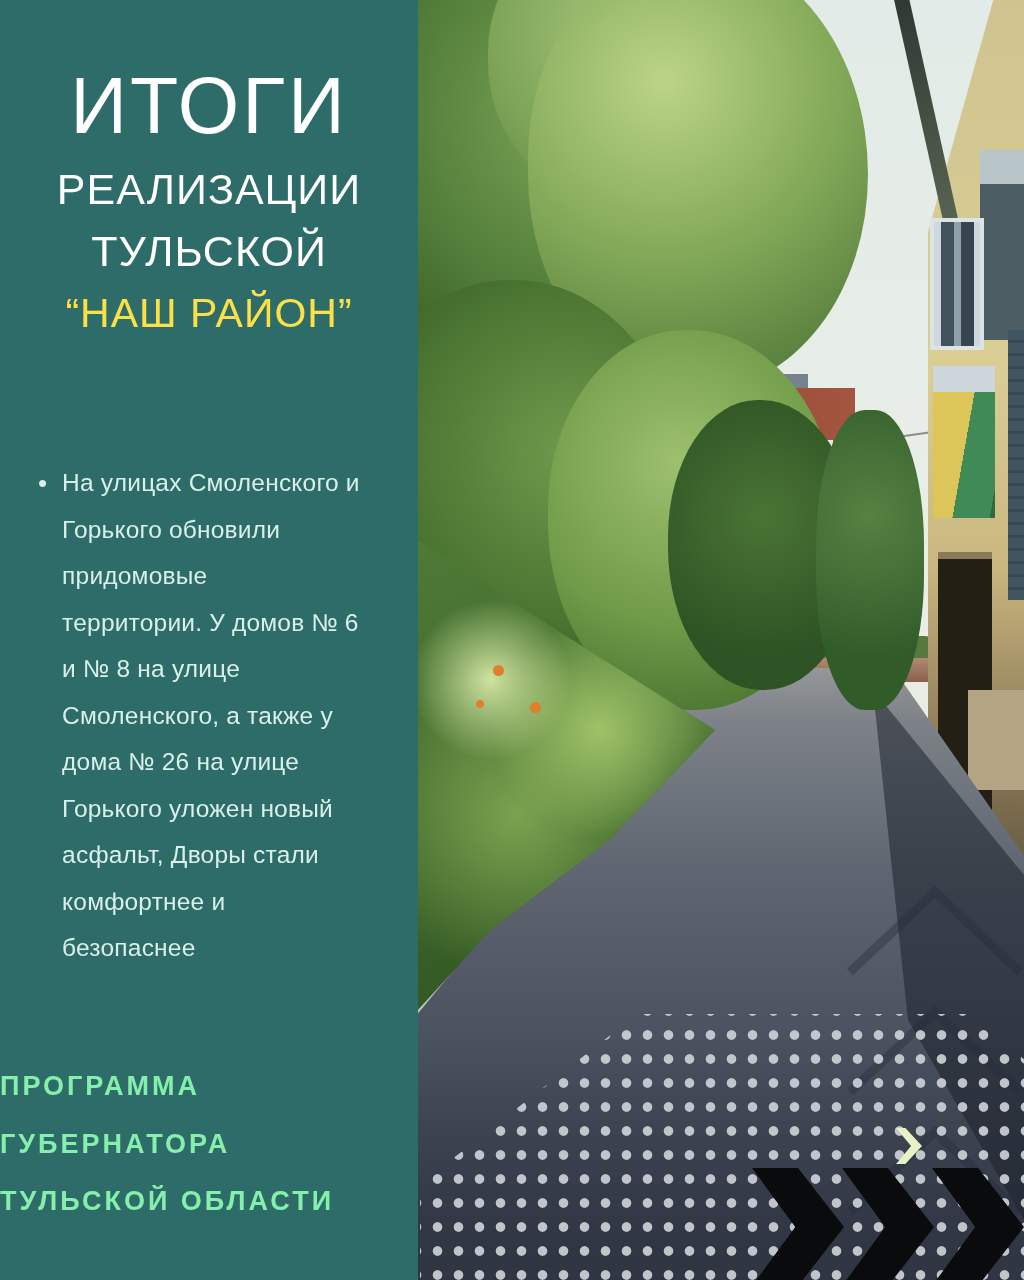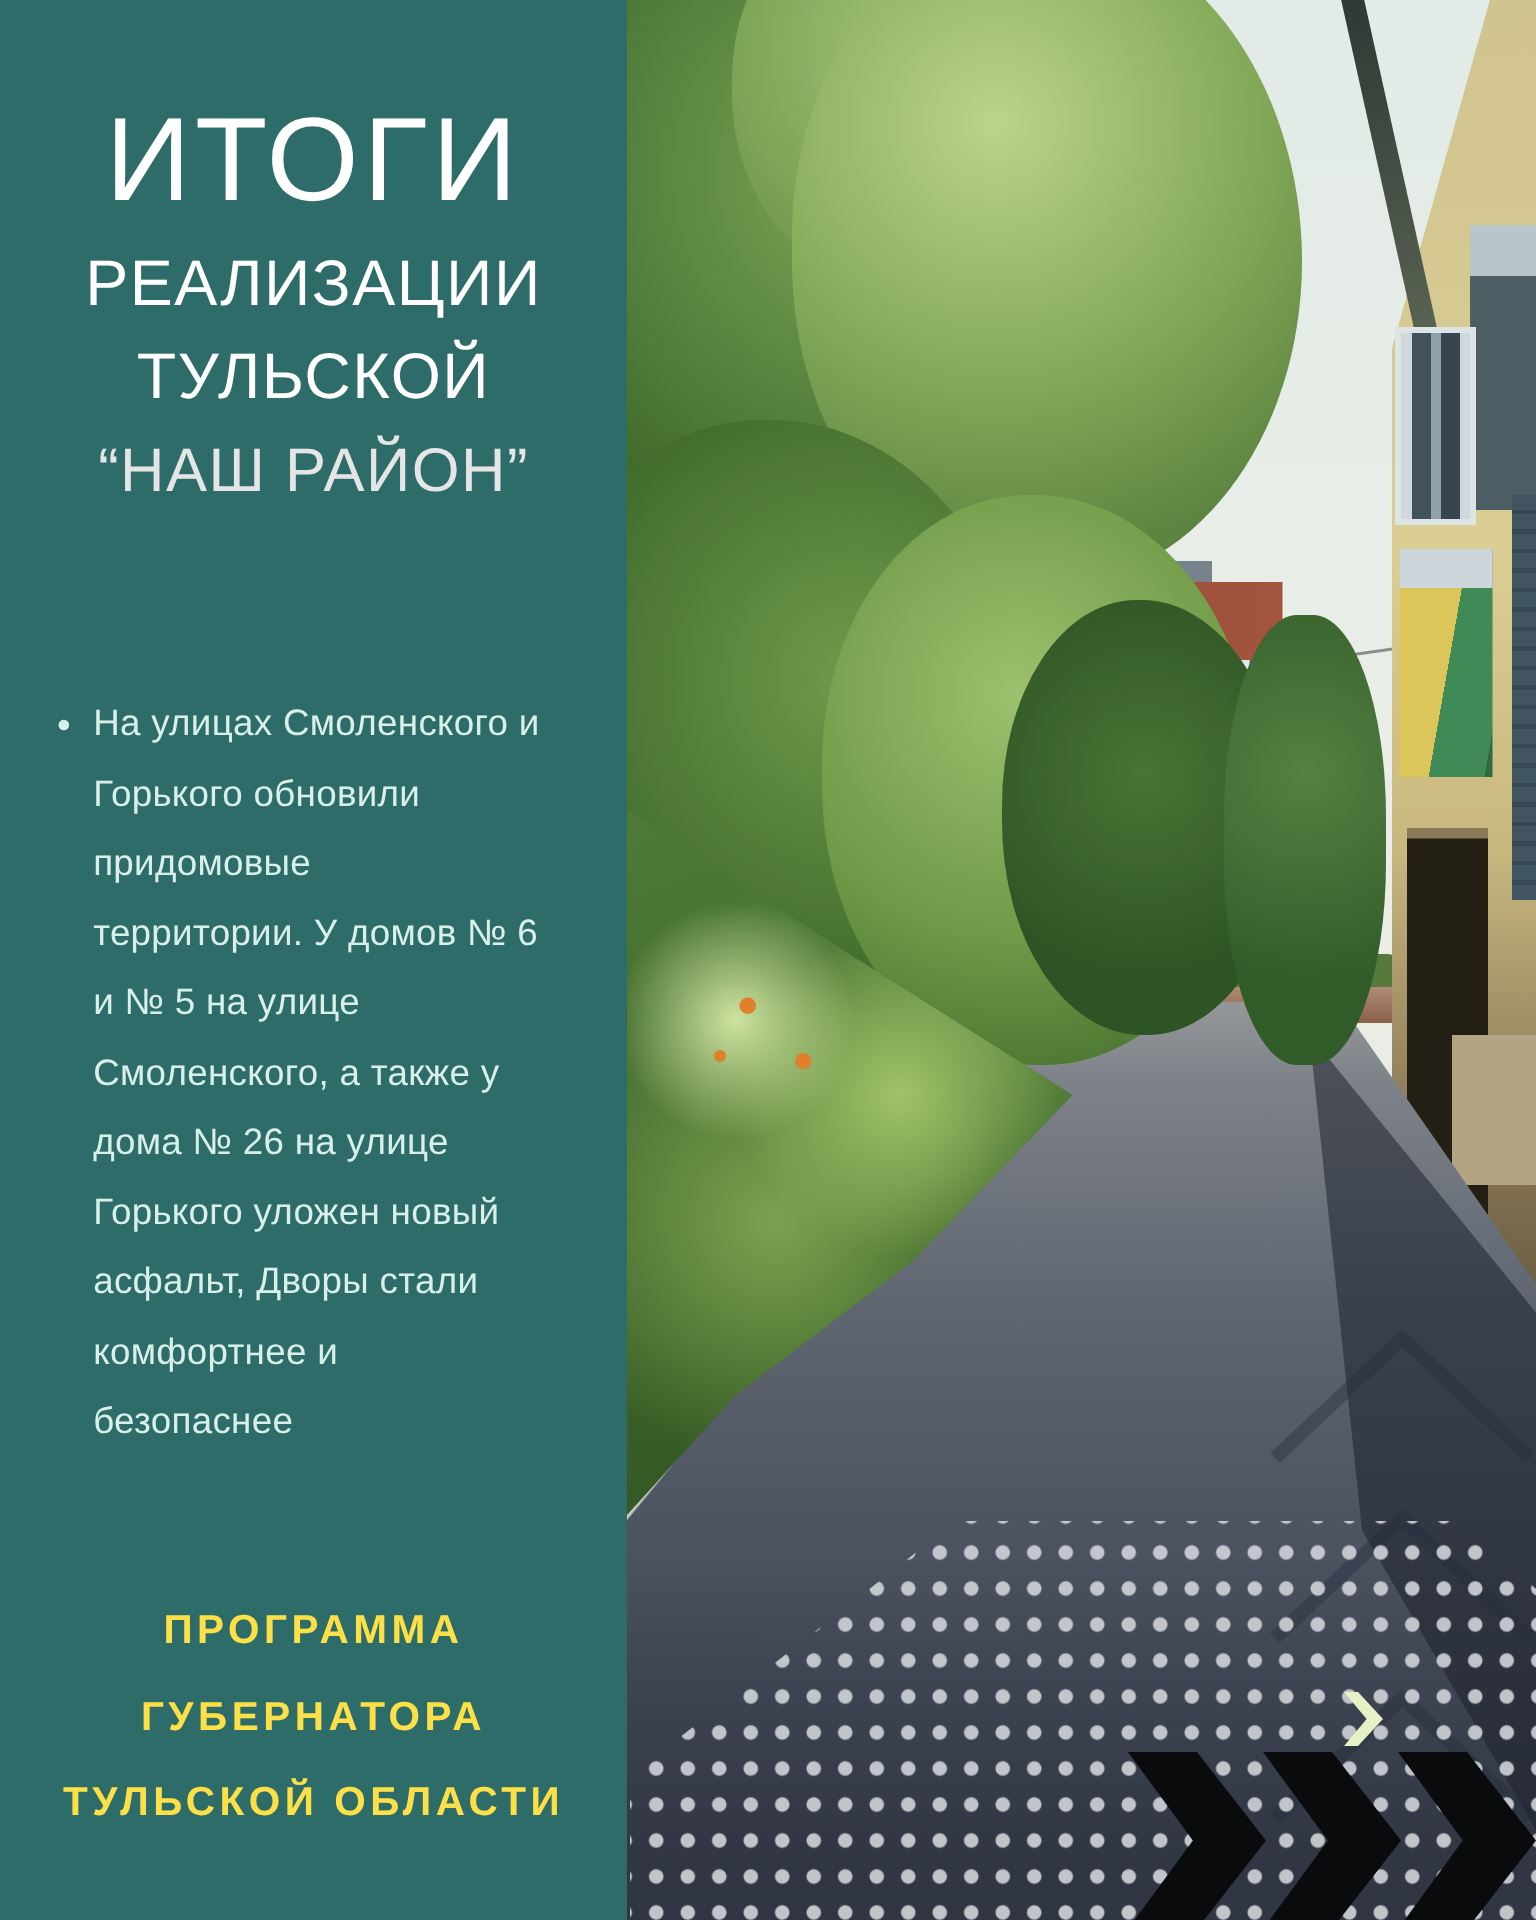--- a/index.html
+++ b/index.html
@@ -21,37 +21,37 @@
     z-index: 5;
   }
   .title-block {
     position: absolute; left: 0; top: 66px; width: 100%;
     display: flex; flex-direction: column; align-items: center;
     color: #ffffff; text-align: center;
   }
   .title-l1 { font-size: 79px; font-weight: 400; letter-spacing: 3px; line-height: 1.0; }
   .title-l2 { font-size: 43px; font-weight: 400; letter-spacing: 1px; margin-top: 20px; }
   .title-l3 { font-size: 43px; font-weight: 400; letter-spacing: 1px; margin-top: 13px; }
-  .title-l4 { font-size: 41px; font-weight: 400; letter-spacing: 1px; margin-top: 14px; color: #e5e5e5; }
+  .title-l4 { font-size: 41px; font-weight: 400; letter-spacing: 1px; margin-top: 14px; color: #fde047; }
 
   .bullet-row {
     position: absolute; left: 38px; top: 460px; width: 356px;
     display: flex; align-items: flex-start;
     color: #d9f0ea;
   }
   .bullet-marker {
     font-size: 26px; line-height: 46.5px; margin-right: 15px; color: #d9f0ea;
   }
   .bullet-text {
     font-size: 24.5px; line-height: 46.5px; letter-spacing: 0.2px;
   }
 
   .footer-text {
     position: absolute; left: 0; top: 1058px; width: 418px;
-    text-align: center; color: #fde047;
+    text-align: left; color: #86efac;
     font-size: 27px; font-weight: 700; letter-spacing: 3px;
     line-height: 57.5px;
   }
 
   
   .photo {
     position: absolute; left: 418px; top: 0; width: 606px; height: 1280px;
     overflow: hidden; z-index: 1;
     background: linear-gradient(180deg, #e2ebe7 0%, #eaeee7 45%, #e6eae1 70%);
   }
@@ -258,21 +258,21 @@
       <div class="title-l3">ТУЛЬСКОЙ</div>
       <div class="title-l4">“НАШ РАЙОН”</div>
     </div>
 
     <div class="bullet-row">
       <span class="bullet-marker">•</span>
       <span class="bullet-text pre">На улицах Смоленского и
 Горького обновили
 придомовые
 территории. У домов № 6
-и № 5 на улице
+и № 8 на улице
 Смоленского, а также у
 дома № 26 на улице
 Горького уложен новый
 асфальт, Дворы стали
 комфортнее и
 безопаснее</span>
     </div>
 
     <div class="footer-text pre">ПРОГРАММА
 ГУБЕРНАТОРА

